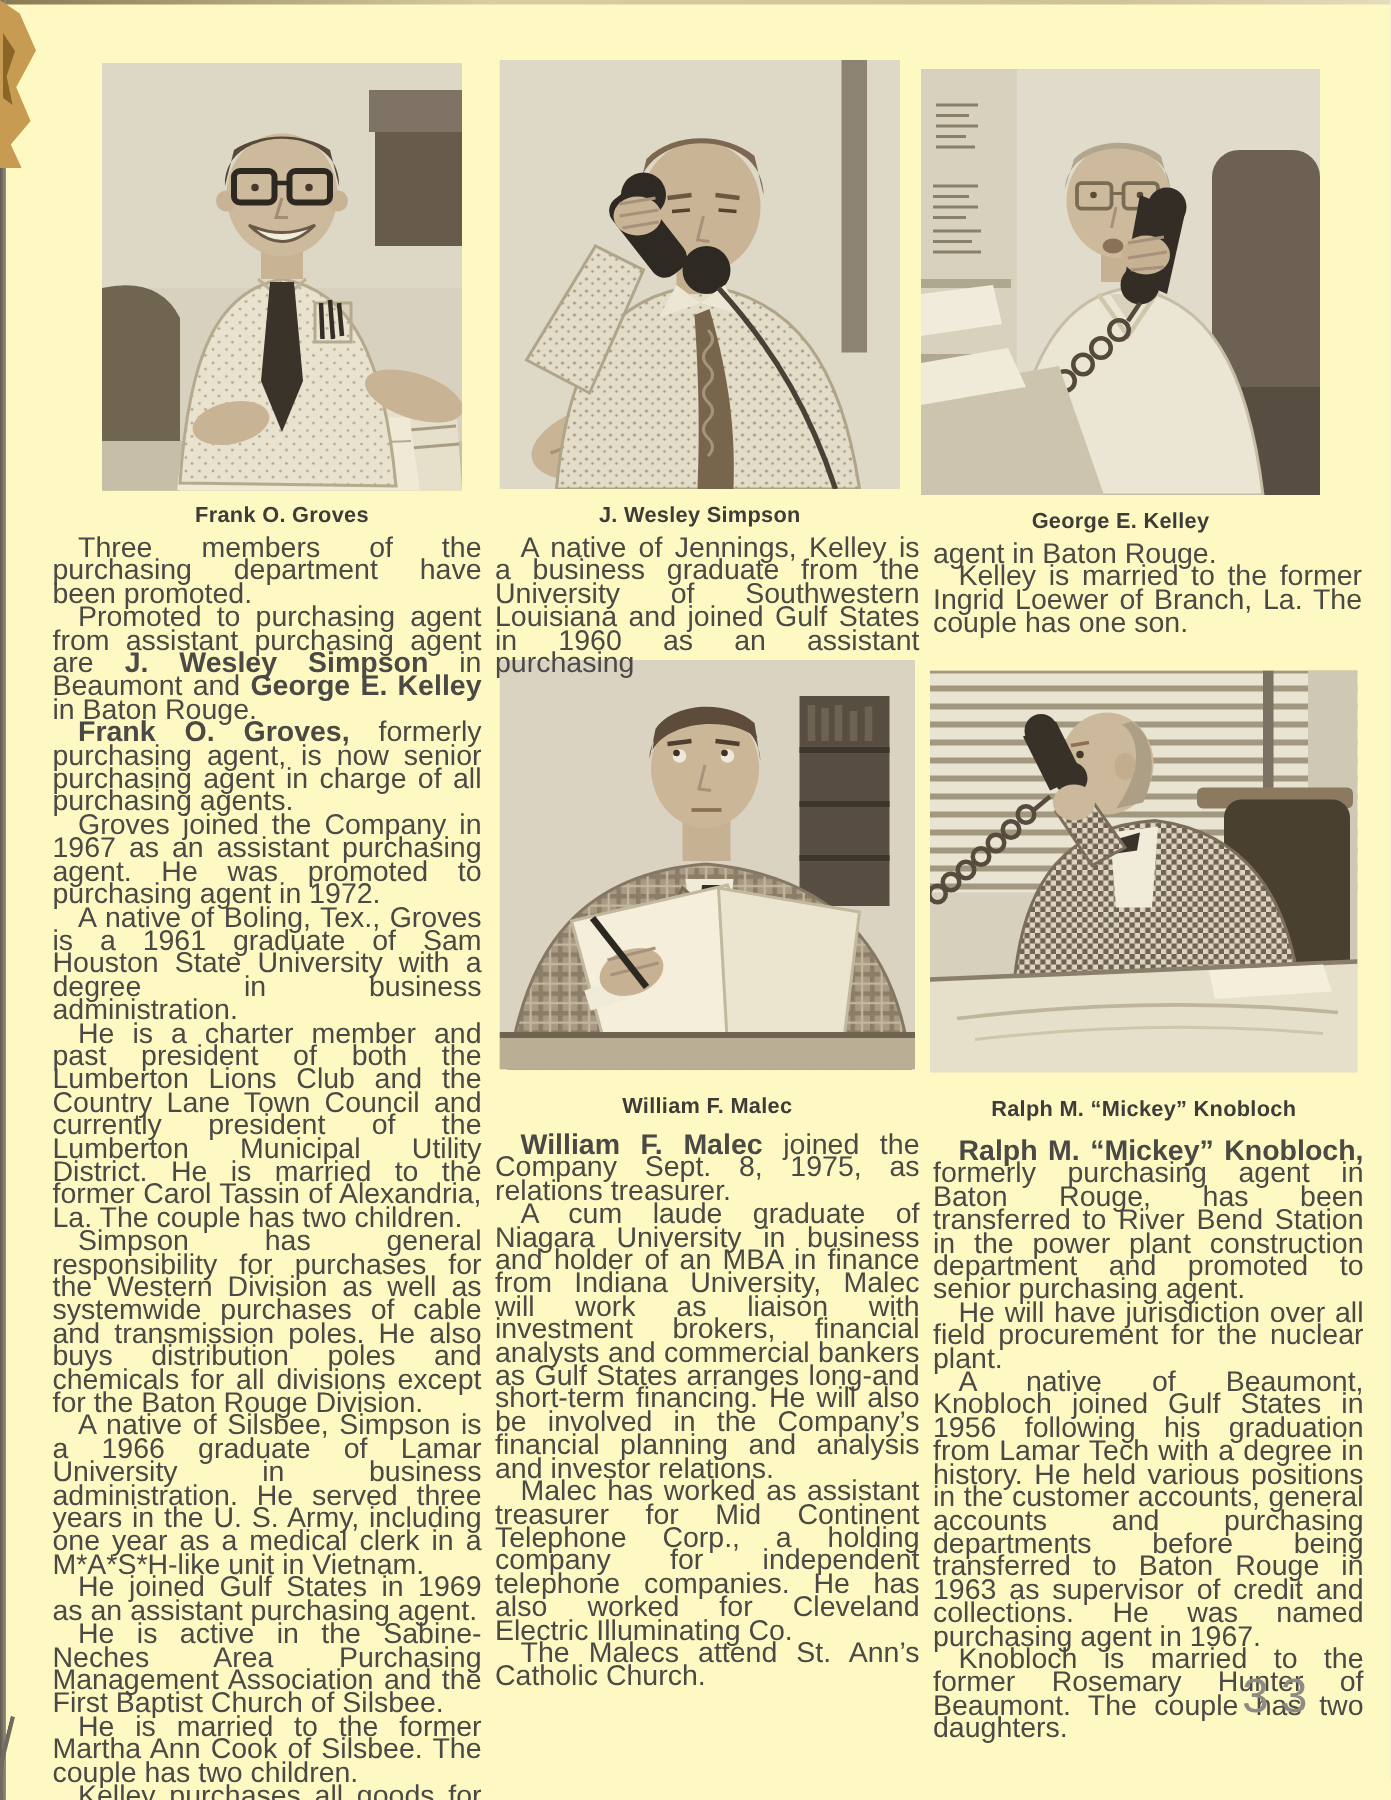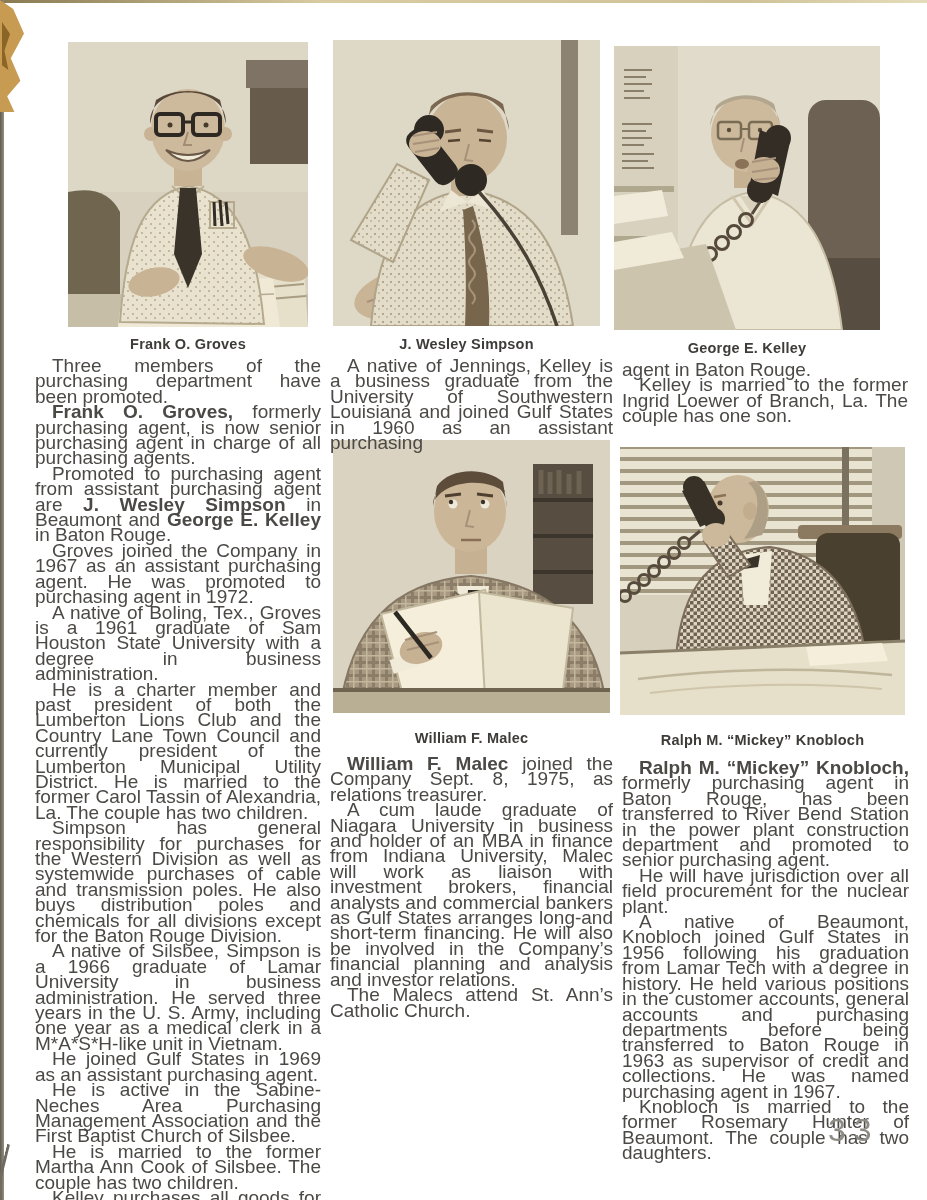--- a/index.html
+++ b/index.html
@@ -1,18 +1,18 @@
 <!DOCTYPE html>
 <html><head>
 <meta charset="utf-8">
 <style>
   html,body{margin:0;padding:0;background:#e9e5da;}
   .page{
     position:relative;width:927px;height:1200px;margin:0 auto;
-    background:#ffffff;overflow:hidden;
+    background:#fef9c3;overflow:hidden;
     font-family:"Liberation Sans",sans-serif;color:#4a4846;
   }
   .edge-top{position:absolute;top:0;left:0;width:927px;height:3px;
     background:linear-gradient(to right,#8a7a52,#d9cca0 35%,#cfc297 80%,#e5dcbb);}
   .edge-left{position:absolute;top:0;left:0;width:4px;height:1200px;
     background:linear-gradient(to right,#5e5a50,#97907f);}
   .binding-mark{position:absolute;background:#c89b52;}
   .binding-mark .inner{position:absolute;background:#8a6526;}
   #bind1{left:0;top:188;width:24px;height:112px;
     clip-path:polygon(0 0,55% 8%,100% 30%,45% 52%,85% 72%,30% 86%,60% 100%,0 100%);}
@@ -300,42 +300,43 @@
   </div>
 
   <div class="caption" style="left:68px;top:336px;width:240px;">Frank O. Groves</div>
   <div class="caption" style="left:333px;top:336px;width:267px;">J. Wesley Simpson</div>
   <div class="caption" style="left:614px;top:340px;width:266px;">George E. Kelley</div>
   <div class="caption" style="left:333px;top:730px;width:277px;">William F. Malec</div>
   <div class="caption" style="left:620px;top:732px;width:285px;">Ralph M. “Mickey” Knobloch</div>
 
   <div class="colText" style="left:35px;top:358px;width:286px;">
       <p class="para"><span>Three members of the purchasing department have been promoted.</span></p>
+      <p class="para"><span>Promoted to purchasing agent from assistant purchasing agent are </span><span class="b">J. Wesley Simpson</span><span> in Beaumont and </span><span class="b">George E. Kelley</span><span> in Baton Rouge.</span></p>
       <p class="para"><span class="b">Frank O. Groves,</span><span> formerly purchasing agent, is now senior purchasing agent in charge of all purchasing agents.</span></p>
-      <p class="para"><span>Promoted to purchasing agent from assistant purchasing agent are </span><span class="b">J. Wesley Simpson</span><span> in Beaumont and </span><span class="b">George E. Kelley</span><span> in Baton Rouge.</span></p>
       <p class="para"><span>Groves joined the Company in 1967 as an assistant purchasing agent. He was promoted to purchasing agent in 1972.</span></p>
       <p class="para"><span>A native of Boling, Tex., Groves is a 1961 graduate of Sam Houston State University with a degree in business administration.</span></p>
       <p class="para"><span>He is a charter member and past president of both the Lumberton Lions Club and the Country Lane Town Council and currently president of the Lumberton Municipal Utility District. He is married to the former Carol Tassin of Alexandria, La. The couple has two children.</span></p>
       <p class="para"><span>Simpson has general responsibility for purchases for the Western Division as well as systemwide purchases of cable and transmission poles. He also buys distribution poles and chemicals for all divisions except for the Baton Rouge Division.</span></p>
       <p class="para"><span>A native of Silsbee, Simpson is a 1966 graduate of Lamar University in business administration. He served three years in the U. S. Army, including one year as a medical clerk in a M*A*S*H-like unit in Vietnam.</span></p>
       <p class="para"><span>He joined Gulf States in 1969 as an assistant purchasing agent.</span></p>
       <p class="para"><span>He is active in the Sabine-Neches Area Purchasing Management Association and the First Baptist Church of Silsbee.</span></p>
       <p class="para"><span>He is married to the former Martha Ann Cook of Silsbee. The couple has two children.</span></p>
       <p class="para"><span>Kelley purchases all goods for the Baton Rouge Division except conductors, transmission poles, transformers and switches. He also handles local construction contracts.</span></p>
     </div>
   <div class="colText" style="left:330px;top:358px;width:283px;">
       <p class="para"><span>A native of Jennings, Kelley is a business graduate from the University of Southwestern Louisiana and joined Gulf States in 1960 as an assistant purchasing</span></p>
     </div>
   <div class="colText" style="left:622px;top:362px;width:286px;">
       <p class="para noindent"><span>agent in Baton Rouge.</span></p>
       <p class="para"><span>Kelley is married to the former Ingrid Loewer of Branch, La. The couple has one son.</span></p>
     </div>
   <div class="colText" style="left:330px;top:756px;width:283px;">
       <p class="para"><span class="b">William F. Malec</span><span> joined the Company Sept. 8, 1975, as relations treasurer.</span></p>
       <p class="para"><span>A cum laude graduate of Niagara University in business and holder of an MBA in finance from Indiana University, Malec will work as liaison with investment brokers, financial analysts and commercial bankers as Gulf States arranges long-and short-term financing. He will also be involved in the Company’s financial planning and analysis and investor relations.</span></p>
+      <p class="para"><span>Malec has worked as assistant treasurer for Mid Continent Telephone Corp., a holding company for independent telephone companies. He has also worked for Cleveland Electric Illuminating Co.</span></p>
       <p class="para"><span>The Malecs attend St. Ann’s Catholic Church.</span></p>
     </div>
   <div class="colText" style="left:622px;top:760px;width:287px;">
       <p class="para"><span class="b">Ralph M. “Mickey” Knobloch,</span><span> formerly purchasing agent in Baton Rouge, has been transferred to River Bend Station in the power plant construction department and promoted to senior purchasing agent.</span></p>
       <p class="para"><span>He will have jurisdiction over all field procurement for the nuclear plant.</span></p>
       <p class="para"><span>A native of Beaumont, Knobloch joined Gulf States in 1956 following his graduation from Lamar Tech with a degree in history. He held various positions in the customer accounts, general accounts and purchasing departments before being transferred to Baton Rouge in 1963 as supervisor of credit and collections. He was named purchasing agent in 1967.</span></p>
       <p class="para"><span>Knobloch is married to the former Rosemary Hunter of Beaumont. The couple has two daughters.</span></p>
     </div>
 
   <div class="pageNum">33</div>

